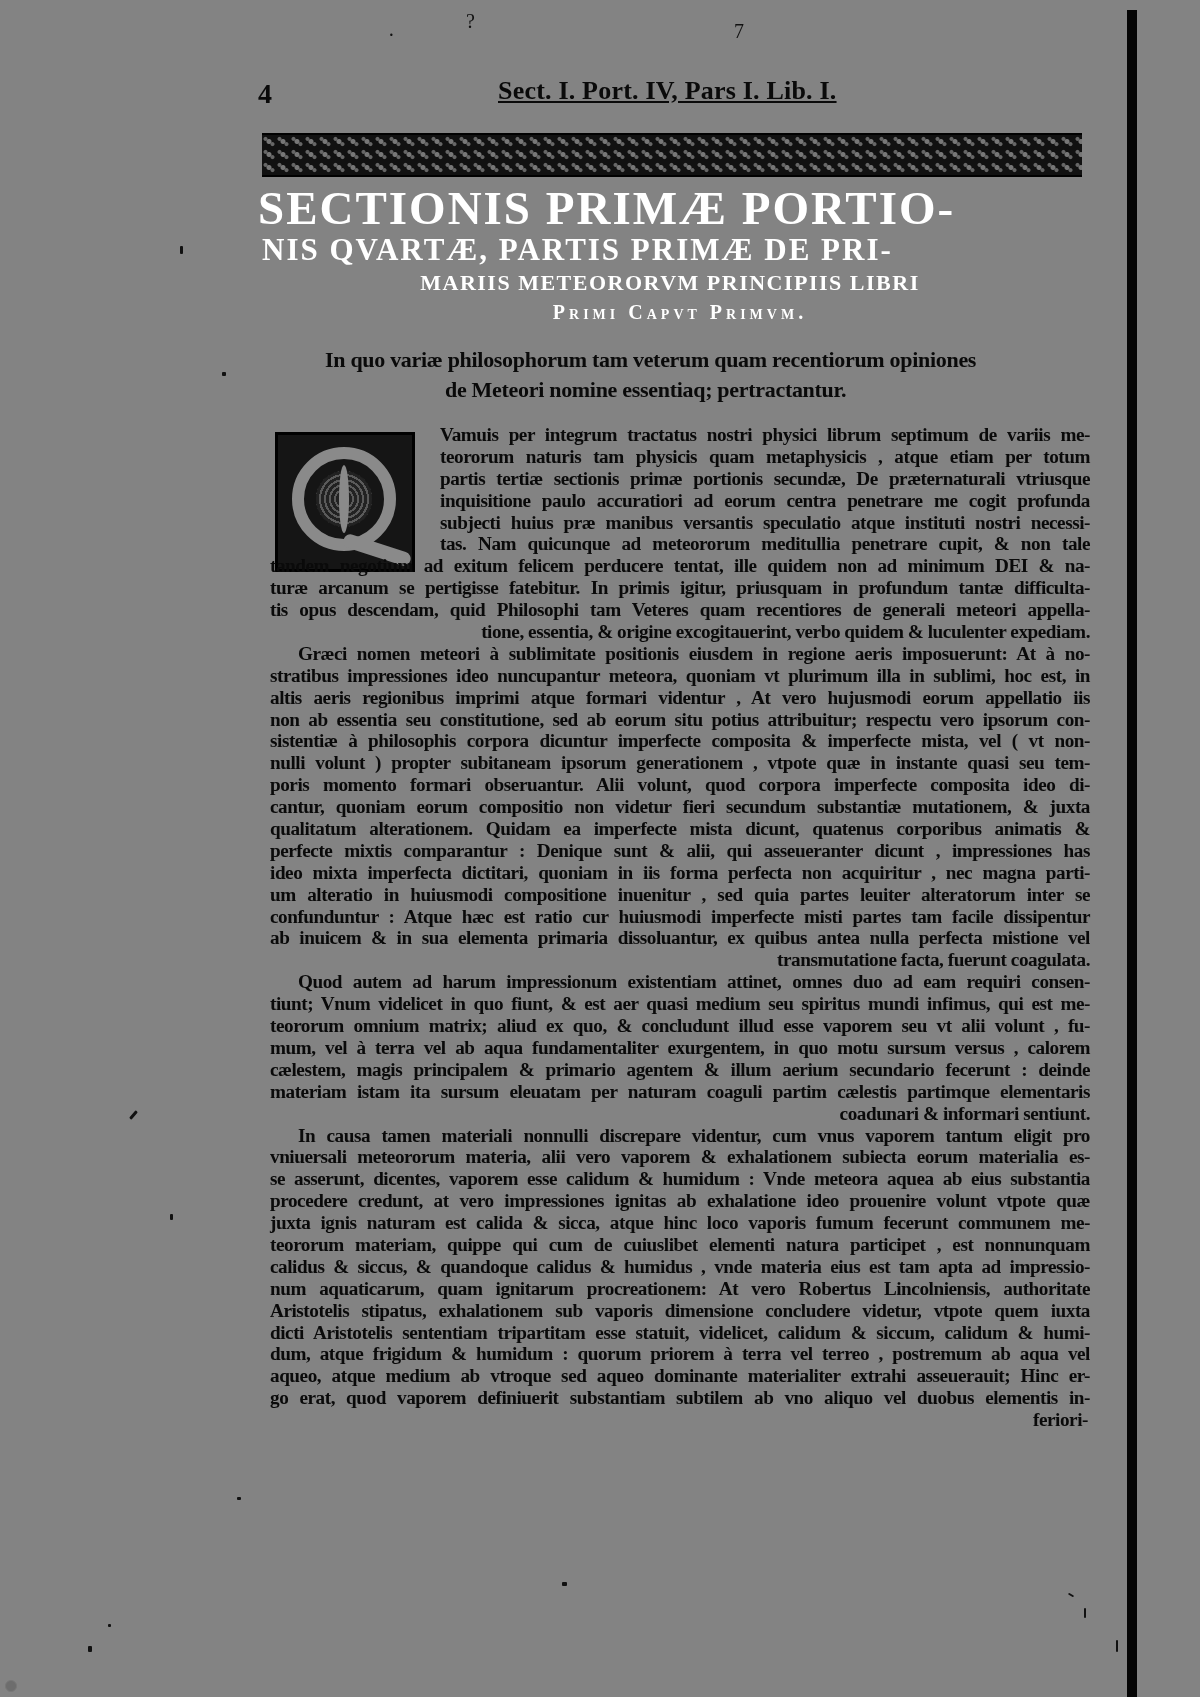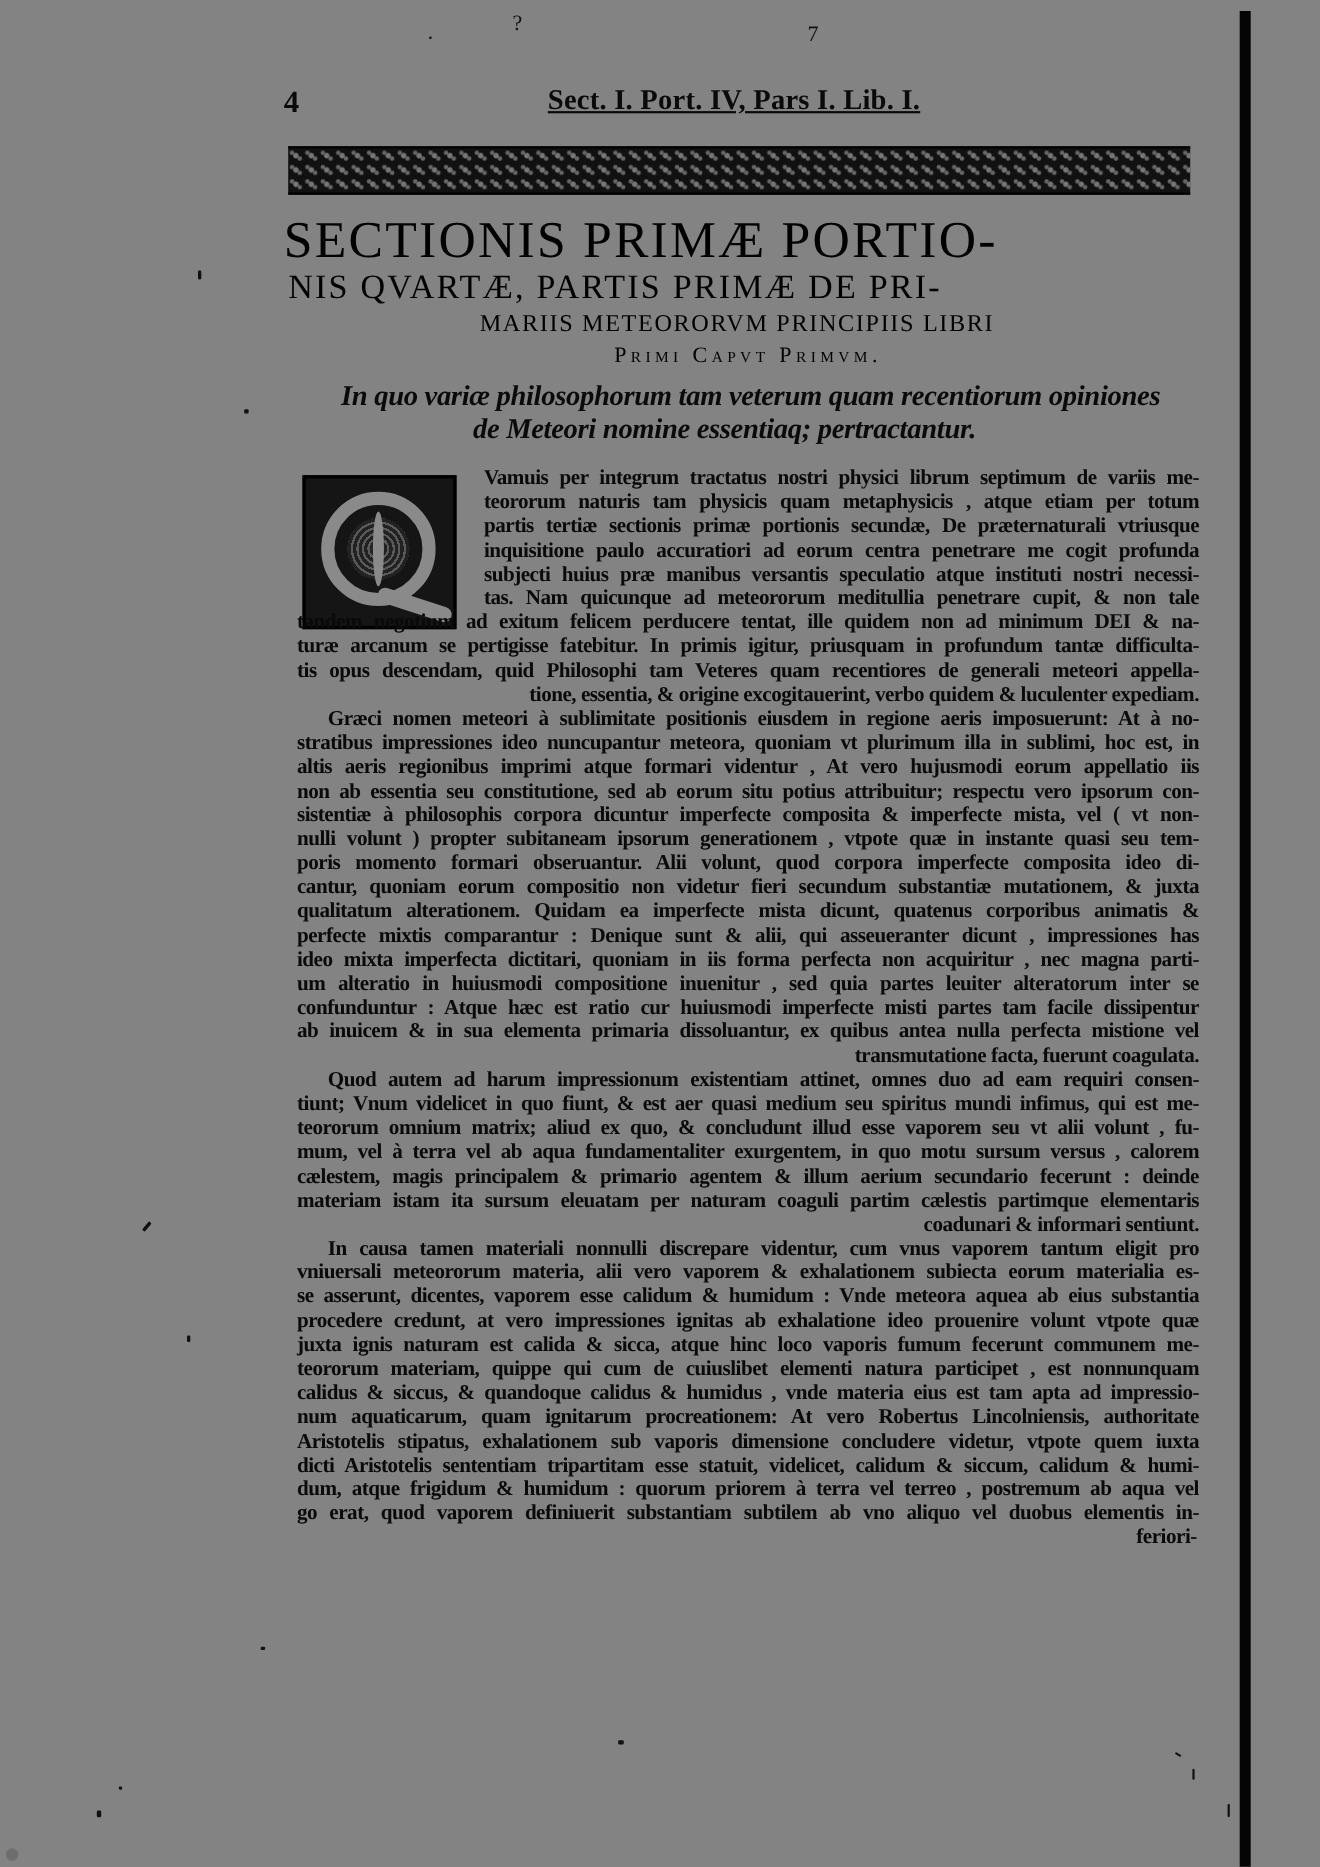--- a/index.html
+++ b/index.html
@@ -37,31 +37,31 @@
     background-color: #111;
     background-image:
       radial-gradient(circle at 50% 50%, #777 0 2px, transparent 3px),
       radial-gradient(circle at 25% 30%, #666 0 1.5px, transparent 2.5px),
       radial-gradient(circle at 75% 70%, #666 0 1.5px, transparent 2.5px);
     background-size: 14px 13px, 14px 13px, 14px 13px;
     border-top: 2px solid #000; border-bottom: 2px solid #000;
   }
 
   .chapter-title {
-    position: absolute; left: 258px; top: 194px; width: 830px;
-    text-align: center; font-weight: normal; color: #000000;
+    position: absolute; left: 258px; top: 183px; width: 830px;
+    text-align: center; font-weight: bold; color: #ffffff;
   }
   .ct-line1 { font-size: 47px; line-height: 50px; letter-spacing: 2px; text-align: left; white-space: nowrap; }
   .ct-line2 { font-size: 31px; line-height: 34px; letter-spacing: 2px; white-space: nowrap; padding-left: 0; text-align: left; margin-left: 4px;}
   .ct-line3 { font-size: 22px; line-height: 31px; letter-spacing: 1.5px; white-space: nowrap; margin-left: -6px;}
   .ct-line4 { font-size: 20px; line-height: 28px; letter-spacing: 4px; font-variant: small-caps; white-space: nowrap; margin-left: 14px;}
 
   .argument {
-    position: absolute; left: 280px; top: 345px; width: 780px;
-    font-style: italic; font-weight: bold; font-size: 26px; line-height: 30px;
+    position: absolute; left: 295px; top: 345px; width: 780px;
+    font-weight: bold; font-size: 22px; line-height: 30px;
     letter-spacing: -0.3px;
   }
   .arg-line1 { white-space: nowrap; padding-left: 30px; }
   .arg-line2 { white-space: nowrap; padding-left: 150px; }
 
   .drop-cap {
     position: absolute; left: 275px; top: 432px; width: 140px; height: 140px;
     background: #151515;
     border: 3px solid #000;
     box-sizing: border-box;
@@ -184,20 +184,21 @@
       <span class="tl justify">vniuersali meteororum materia, alii vero vaporem &amp; exhalationem subiecta eorum materialia es-</span>
       <span class="tl justify">se asserunt, dicentes, vaporem esse calidum &amp; humidum : Vnde meteora aquea ab eius substantia</span>
       <span class="tl justify">procedere credunt, at vero impressiones ignitas ab exhalatione ideo prouenire volunt vtpote quæ</span>
       <span class="tl justify">juxta ignis naturam est calida &amp; sicca, atque hinc loco vaporis fumum fecerunt communem me-</span>
       <span class="tl justify">teororum materiam, quippe qui cum de cuiuslibet elementi natura participet , est nonnunquam</span>
       <span class="tl justify">calidus &amp; siccus, &amp; quandoque calidus &amp; humidus , vnde materia eius est tam apta ad impressio-</span>
       <span class="tl justify">num aquaticarum, quam ignitarum procreationem: At vero Robertus Lincolniensis, authoritate</span>
       <span class="tl justify">Aristotelis stipatus, exhalationem sub vaporis dimensione concludere videtur, vtpote quem iuxta</span>
       <span class="tl justify">dicti Aristotelis sententiam tripartitam esse statuit, videlicet, calidum &amp; siccum, calidum &amp; humi-</span>
       <span class="tl justify">dum, atque frigidum &amp; humidum : quorum priorem à terra vel terreo , postremum ab aqua vel</span>
+      <span class="tl justify">aqueo, atque medium ab vtroque sed aqueo dominante materialiter extrahi asseuerauit; Hinc er-</span>
       <span class="tl justify">go erat, quod vaporem definiuerit substantiam subtilem ab vno aliquo vel duobus elementis in-</span>
       <span class="tl right">feriori-</span>
     </div>
 
   <div class="speck" style="left:180px;top:246px;width:3px;height:8px;"></div>
   <div class="speck" style="left:222px;top:372px;width:4px;height:4px;"></div>
   <div class="speck" style="left:132px;top:1110px;width:3px;height:10px;transform:rotate(40deg);"></div>
   <div class="speck" style="left:170px;top:1214px;width:3px;height:6px;"></div>
   <div class="speck" style="left:237px;top:1497px;width:4px;height:3px;"></div>
   <div class="speck" style="left:562px;top:1582px;width:5px;height:4px;"></div>

